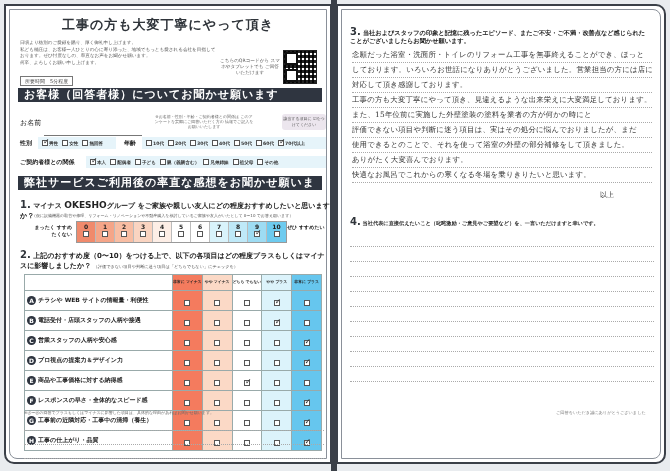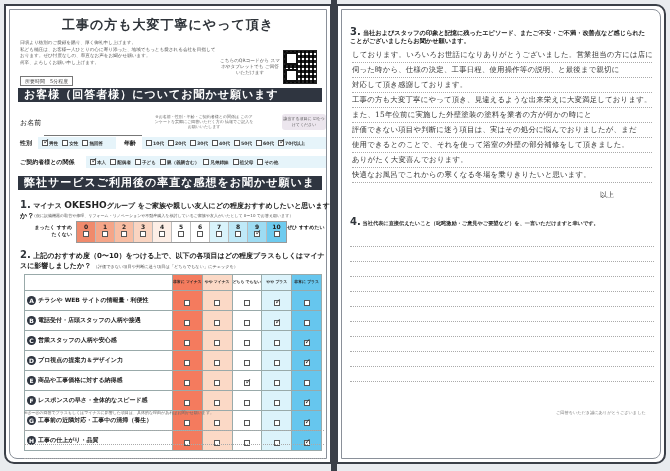--- a/index.html
+++ b/index.html
@@ -319,22 +319,22 @@
     <div class="dotline" style="top:452px"></div>
   </div>
 
   <div class="page right">
     <div class="frame-inner"></div>
     <div class="q3">
       <span class="q-num">3.</span>
       <span>当社およびスタッフの印象と記憶に残ったエピソード、またご不安・ご不満・改善点など感じられたことがございましたらお聞かせ願います。</span>
     </div>
     <div class="hand" id="hand">
+        <div class="hand-line">念願だった浴室・洗面所・トイレのリフォーム工事を無事終えることができ、ほっと</div>
         <div class="hand-line">しております。いろいろお世話になりありがとうございました。営業担当の方には店に</div>
-        <div class="hand-line">伺った時から、仕様の決定、工事日程、使用操作等の説明、と最後まで親切に</div>
         <div class="hand-line">対応して頂き感謝しております。</div>
         <div class="hand-line">工事の方も大変丁寧にやって頂き、見違えるような出来栄えに大変満足しております。</div>
         <div class="hand-line">また、15年位前に実施した外壁塗装の塗料を業者の方が何かの時にと</div>
         <div class="hand-line">評価できない項目や判断に迷う項目は、実はその処分に悩んでおりましたが、まだ</div>
         <div class="hand-line">使用できるとのことで、それを使って浴室の外壁の部分補修をして頂きました。</div>
         <div class="hand-line">ありがたく大変喜んでおります。</div>
         <div class="hand-line">快適なお風呂でこれからの寒くなる冬場を乗りきりたいと思います。</div>
       </div>
     <div class="hand-sign">以上</div>
 

